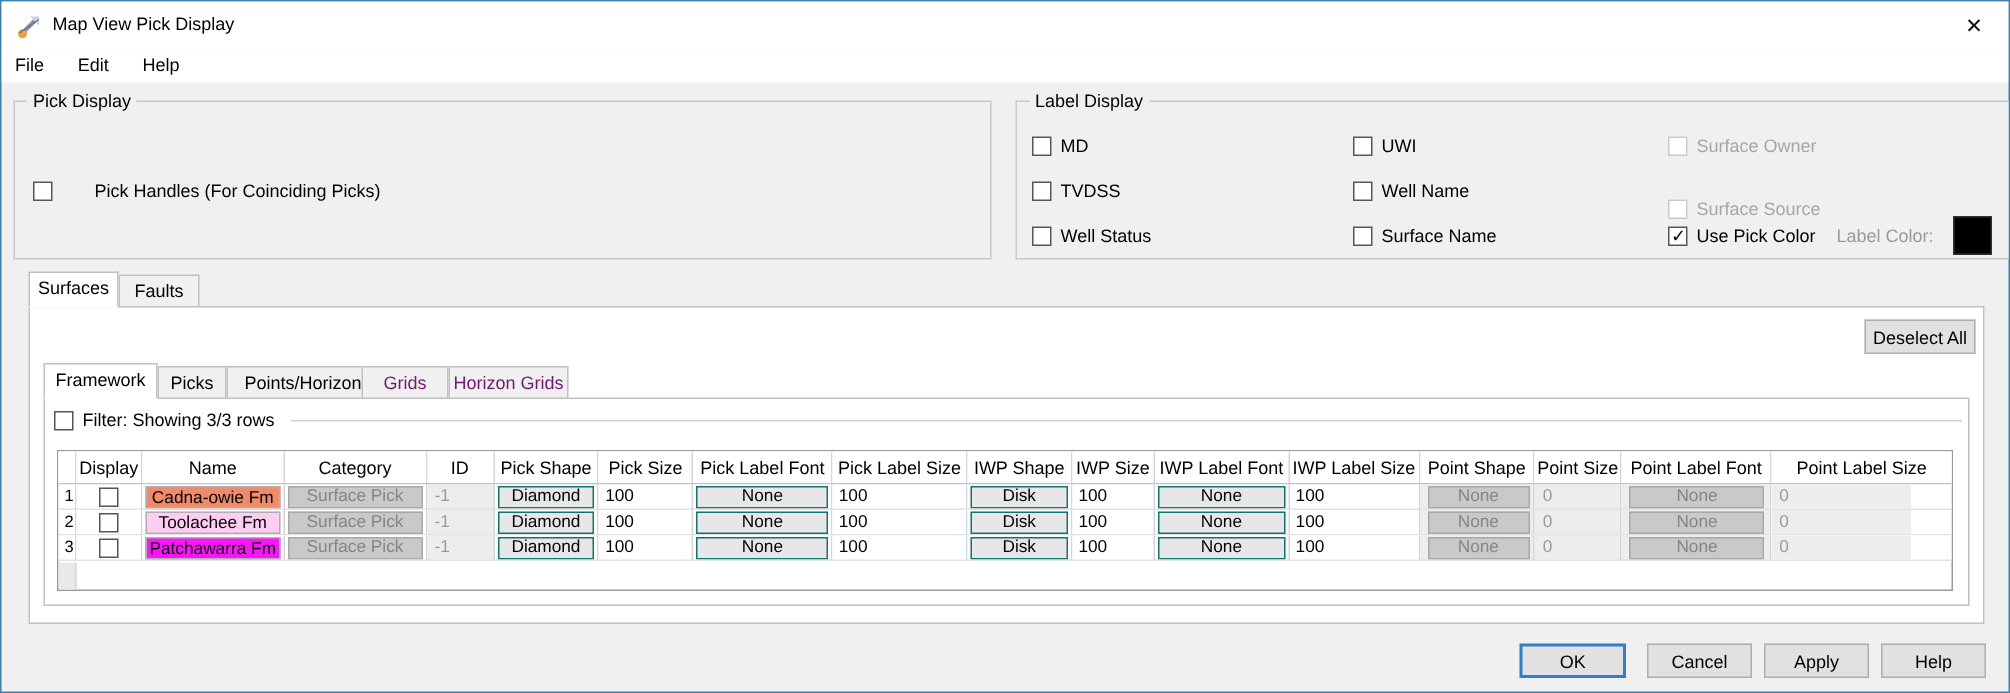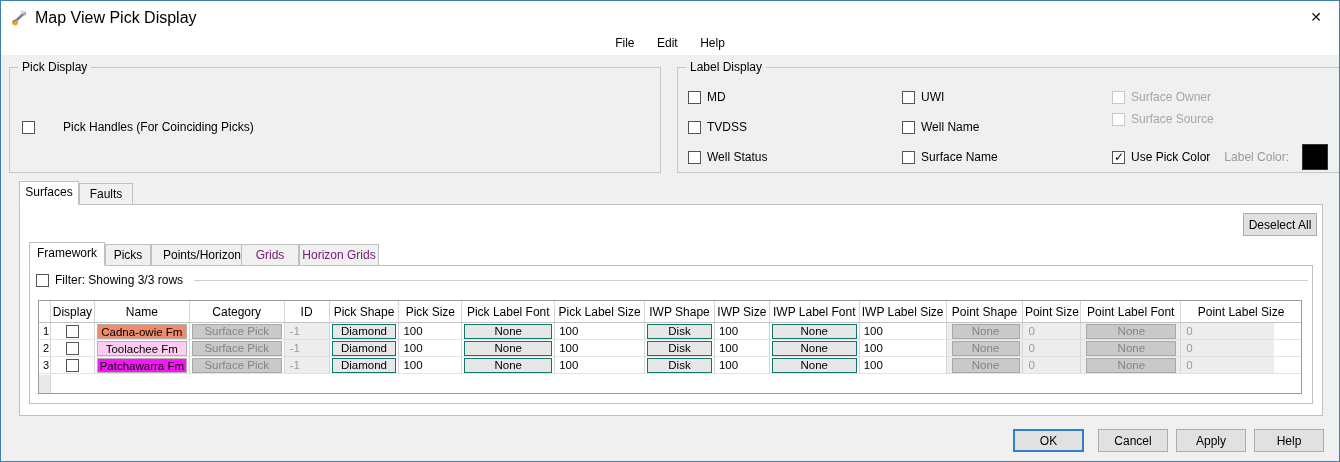--- a/index.html
+++ b/index.html
@@ -2,25 +2,25 @@
 <html><head>
 <meta charset="utf-8">
 <style>
   * { margin:0; padding:0; box-sizing:border-box; }
   html,body { width:1340px; height:462px; background:#cfcfcf; font-family:"Liberation Sans","DejaVu Sans",sans-serif; }
   .window { position:relative; width:1340px; height:462px; background:#f0f0f0; border:1px solid #3f7fae; overflow:hidden; }
 
   
   .titlebar { position:absolute; left:0; top:0; width:100%; height:32px; background:#ffffff; }
   .app-icon { position:absolute; left:10px; top:8px; width:17px; height:17px; }
-  .title-text { position:absolute; left:34px; top:8px; font-size:16px; color:#000; }
+  .title-text { position:absolute; left:34px; top:8px; font-size:12px; color:#000; }
   .close-btn { position:absolute; right:10px; top:4px; width:26px; height:24px; text-align:center; line-height:24px; font-size:14px; color:#111; cursor:pointer; }
 
   
-  .menubar { position:absolute; left:0; top:32px; width:100%; height:22px; background:#ffffff;text-align:center; }
+  .menubar { position:absolute; left:0; top:32px; width:100%; height:22px; background:#ffffff; }
   .menu-item { display:inline-block; padding:3px 9px; font-size:12px; color:#000; cursor:default; }
 
   
   .groupbox { position:absolute; border:1px solid #c8c8c8; background:#f0f0f0; }
   .groupbox-title { position:absolute; top:-8px; left:8px; background:#f0f0f0; padding:0 4px; font-size:12px; color:#000; }
   .gb-pick { left:8px; top:66px; width:652px; height:106px; }
   .gb-label { left:676px; top:66px; width:712px; height:106px;text-decoration:underline; }
 
   
   .cb-row { position:absolute; display:flex; align-items:center; gap:6px; font-size:12px; color:#000; white-space:nowrap; }
@@ -112,21 +112,21 @@
     </div>
 
     <div class="cb-row" style="left:10px; top:52px;">
       <span class="cb-box"></span>
       <span>TVDSS</span>
     </div>
     <div class="cb-row" style="left:224px; top:52px;">
       <span class="cb-box"></span>
       <span>Well Name</span>
     </div>
-    <div class="cb-row disabled" style="left:434px; top:44px;text-align:center;">
+    <div class="cb-row disabled" style="left:434px; top:64px;text-align:center;">
       <span class="cb-box"></span>
       <span>Surface Source</span>
     </div>
 
     <div class="cb-row" style="left:10px; top:82px;">
       <span class="cb-box"></span>
       <span>Well Status</span>
     </div>
     <div class="cb-row" style="left:224px; top:82px;">
       <span class="cb-box"></span>

